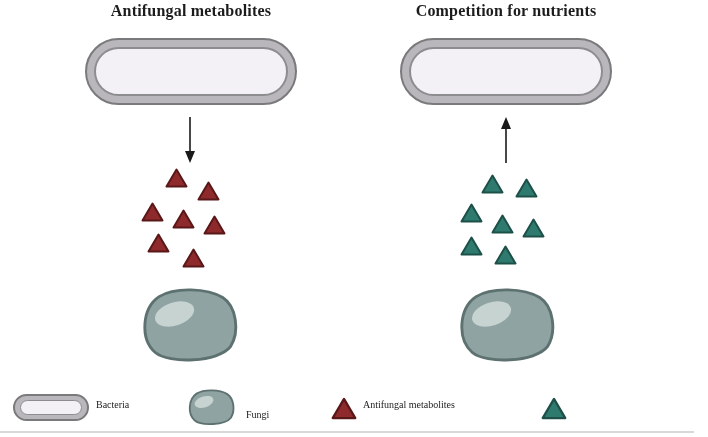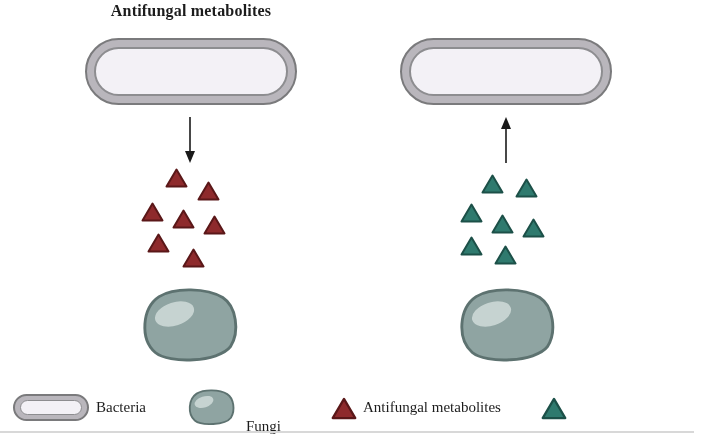--- a/index.html
+++ b/index.html
@@ -44,21 +44,21 @@
     width:76px;height:27px;
     border-radius:16px;
     background:#b9b6bc;
     border:2px solid #7a7a7c;
     box-sizing:border-box;
     padding:4px 5px;
   }
   .legend-capsule .bacteria-inner{border-radius:12px;border-width:1.5px;}
   .legend-label{
     position:absolute;
-    font-size:15px;
+    font-size:10px;
     color:#1c1c1c;
     white-space:nowrap;
   }
   .bottom-rule{
     position:absolute;
     left:0;top:431px;
     width:694px;height:2px;
     background:#d8d8d8;
   }
 </style>
@@ -98,20 +98,21 @@
     </svg>
   <svg class="particle" style="left:182px;top:248px;" viewBox="0 0 23 20">
       <path d="M11.5 1.5 L21.5 18.5 L1.5 18.5 Z" fill="#8e2a2c" stroke="#5a1718" stroke-width="2" stroke-linejoin="round"></path>
     </svg>
 
   <svg class="fungi" style="left:135px;top:287px;" width="108" height="79" viewBox="0 0 110 82">
     <path d="M24 10 C40 0 74 1 90 11 C104 20 108 46 98 62 C86 78 34 80 20 68 C4 54 6 22 24 10 Z" fill="#8fa4a2" stroke="#5d7270" stroke-width="3"></path>
     <ellipse cx="40" cy="28" rx="21" ry="12" fill="#ccd8d6" opacity="0.9" transform="rotate(-18 40 28)"></ellipse>
   </svg>
 
+  <div class="panel-title" style="left:400px;top:2px;width:212px;">Competition for nutrients</div>
 
   <div class="bacteria" style="left:400px;top:38px;">
     <div class="bacteria-inner"></div>
   </div>
 
   <svg class="arrow" style="left:499px;top:116px;" width="14" height="48" viewBox="0 0 14 48">
     <line x1="7" y1="11" x2="7" y2="47" stroke="#1a1a1a" stroke-width="1.6"></line>
     <path d="M2 13 L7 1 L12 13 Z" fill="#1a1a1a"></path>
   </svg>
 
@@ -144,21 +145,21 @@
 
   <div class="legend-capsule" style="left:13px;top:394px;">
     <div class="bacteria-inner"></div>
   </div>
   <div class="legend-label" style="left:96px;top:399px;">Bacteria</div>
 
   <svg class="fungi" style="left:184px;top:389px;" width="54" height="38" viewBox="0 0 110 82">
     <path d="M24 10 C40 0 74 1 90 11 C104 20 108 46 98 62 C86 78 34 80 20 68 C4 54 6 22 24 10 Z" fill="#8fa4a2" stroke="#5d7270" stroke-width="4"></path>
     <ellipse cx="40" cy="28" rx="21" ry="12" fill="#ccd8d6" opacity="0.9" transform="rotate(-18 40 28)"></ellipse>
   </svg>
-  <div class="legend-label" style="left:246px;top:418px;">Fungi</div>
+  <div class="legend-label" style="left:246px;top:409px;">Fungi</div>
 
   <svg class="particle" style="left:331px;top:397px;width:26px;height:23px;" viewBox="0 0 23 20">
     <path d="M11.5 1.5 L21.5 18.5 L1.5 18.5 Z" fill="#8e2a2c" stroke="#5a1718" stroke-width="2" stroke-linejoin="round"></path>
   </svg>
   <div class="legend-label" style="left:363px;top:399px;">Antifungal metabolites</div>
 
   <svg class="particle" style="left:541px;top:397px;width:26px;height:23px;" viewBox="0 0 23 20">
     <path d="M11.5 1.5 L21.5 18.5 L1.5 18.5 Z" fill="#2f7a6e" stroke="#1c5048" stroke-width="2" stroke-linejoin="round"></path>
   </svg>
 

